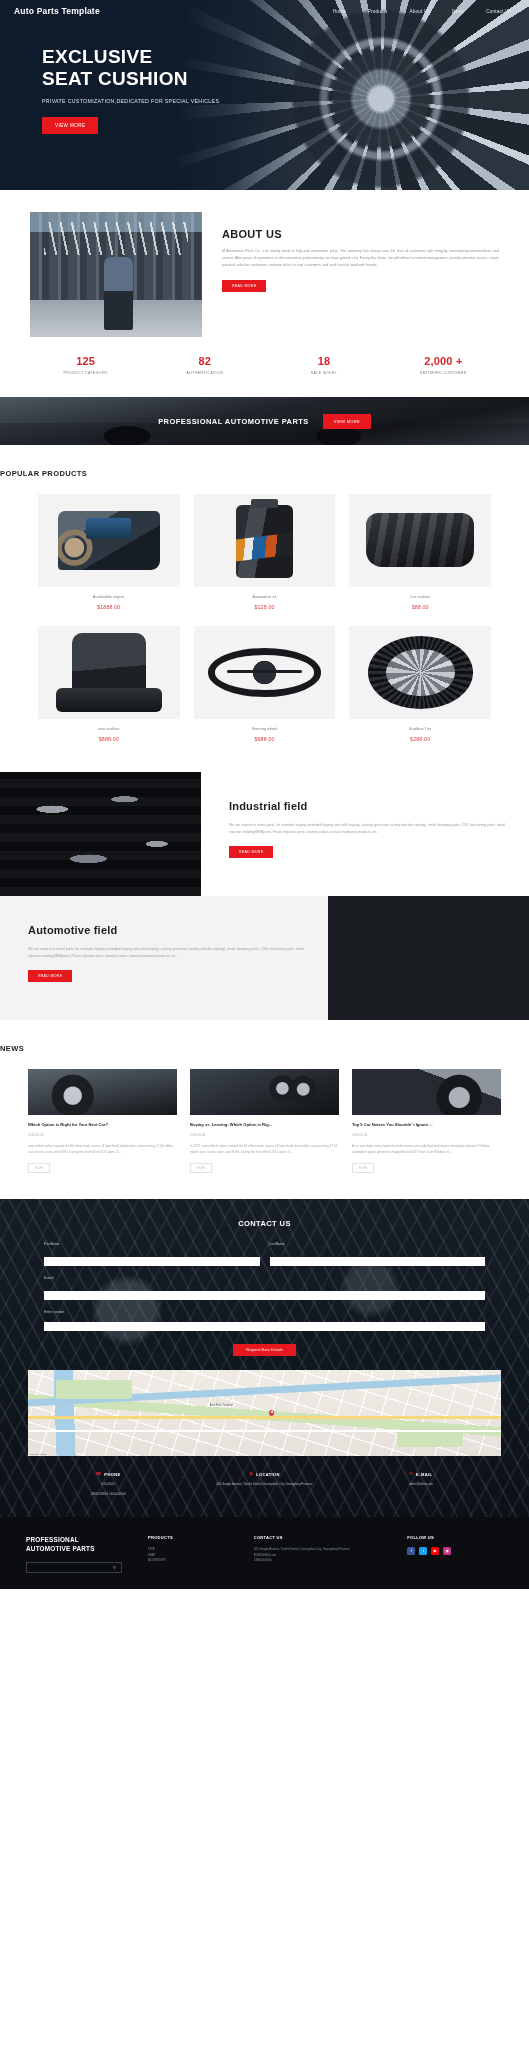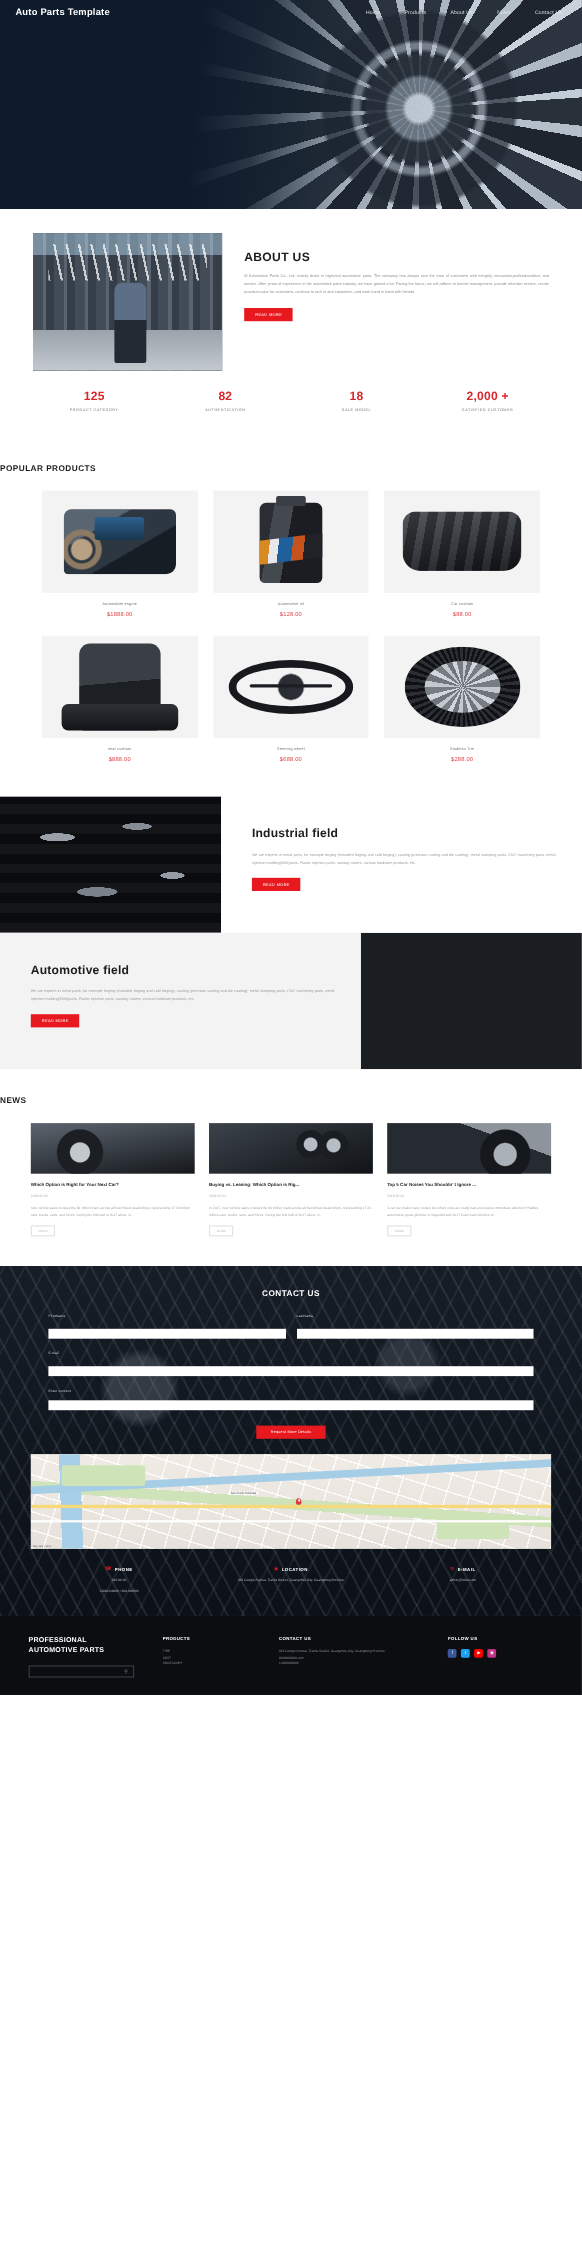--- a/index.html
+++ b/index.html
@@ -337,20 +337,28 @@
       <div class="brand">Auto Parts Template</div>
       <div class="nav-links">
         <a href="#">Home</a>
         <a href="#">Products</a>
         <a href="#">About Us</a>
         <a href="#">News</a>
         <a href="#">Contact Us</a>
       </div>
     </nav>
 
+    <div class="hero-inner">
+      <div class="hero-title">
+        <div>EXCLUSIVE</div>
+        <div>SEAT CUSHION</div>
+      </div>
+      <div class="hero-sub">PRIVATE CUSTOMIZATION,DEDICATED FOR SPECIAL VEHICLES</div>
+      <button class="btn-red">VIEW MORE</button>
+    </div>
   </section>
 
   <section class="about">
     <div class="about-img">
       <div class="shelf"></div>
       <div class="lights"></div>
       <div class="floor"></div>
       <div class="person"></div>
     </div>
     <div class="about-text">
@@ -372,20 +380,25 @@
     <div class="stat">
       <div class="stat-num">18</div>
       <div class="stat-label">SALE MODEL</div>
     </div>
     <div class="stat">
       <div class="stat-num">2,000 +</div>
       <div class="stat-label">SATISFIED CUSTOMER</div>
     </div>
   </section>
 
+  <section class="banner">
+    <div class="banner-car"></div>
+    <div class="banner-title">PROFESSIONAL AUTOMOTIVE PARTS</div>
+    <button class="btn-banner">VIEW MORE</button>
+  </section>
 
   <section>
     <h2 class="section-title">POPULAR PRODUCTS</h2>
 
     <div class="prod-grid">
       <div class="prod-card">
         <div class="prod-img">
             <div class="art-engine"></div>
           </div>
         <div class="prod-name">Automobile engine</div>

